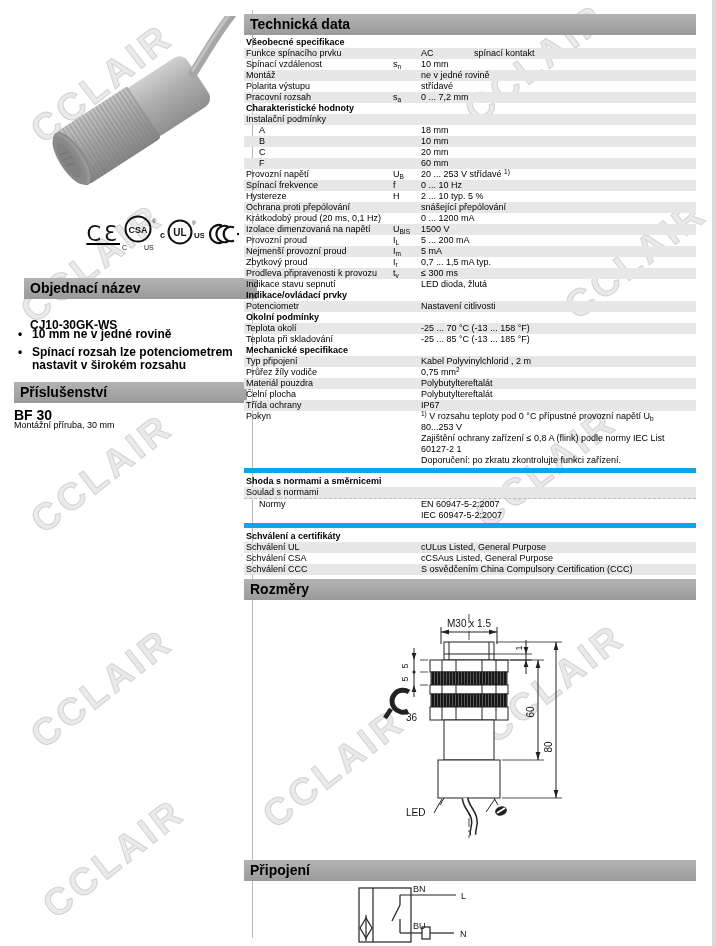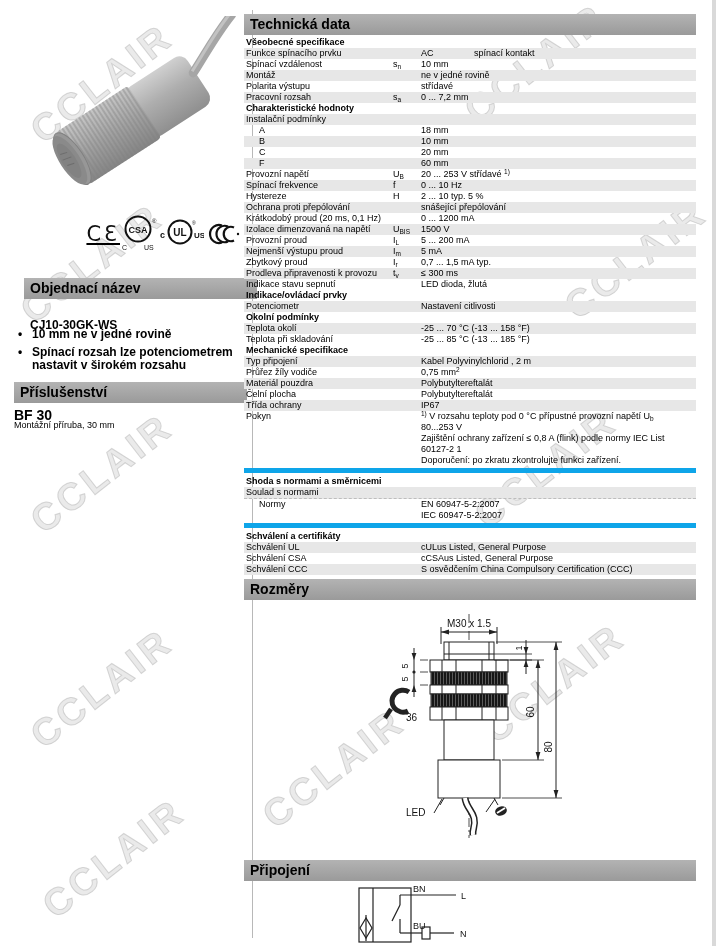--- a/index.html
+++ b/index.html
@@ -223,21 +223,21 @@
         <span class="lbl">Izolace dimenzovaná na napětí</span>
         <span>U<sub>BIS</sub></span>
         <span>1500 V</span>
       </div>
       <div class="trow data">
         <span class="lbl">Provozní proud</span>
         <span>I<sub>L</sub></span>
         <span>5 ... 200 mA</span>
       </div>
       <div class="trow data shade">
-        <span class="lbl">Nejmenší výstupu proud</span>
+        <span class="lbl">Nejmenší provozní proud</span>
         <span>I<sub>m</sub></span>
         <span>5 mA</span>
       </div>
       <div class="trow data">
         <span class="lbl">Zbytkový proud</span>
         <span>I<sub>r</sub></span>
         <span>0,7 ... 1,5 mA typ.</span>
       </div>
       <div class="trow data shade">
         <span class="lbl">Prodleva připravenosti k provozu</span>

